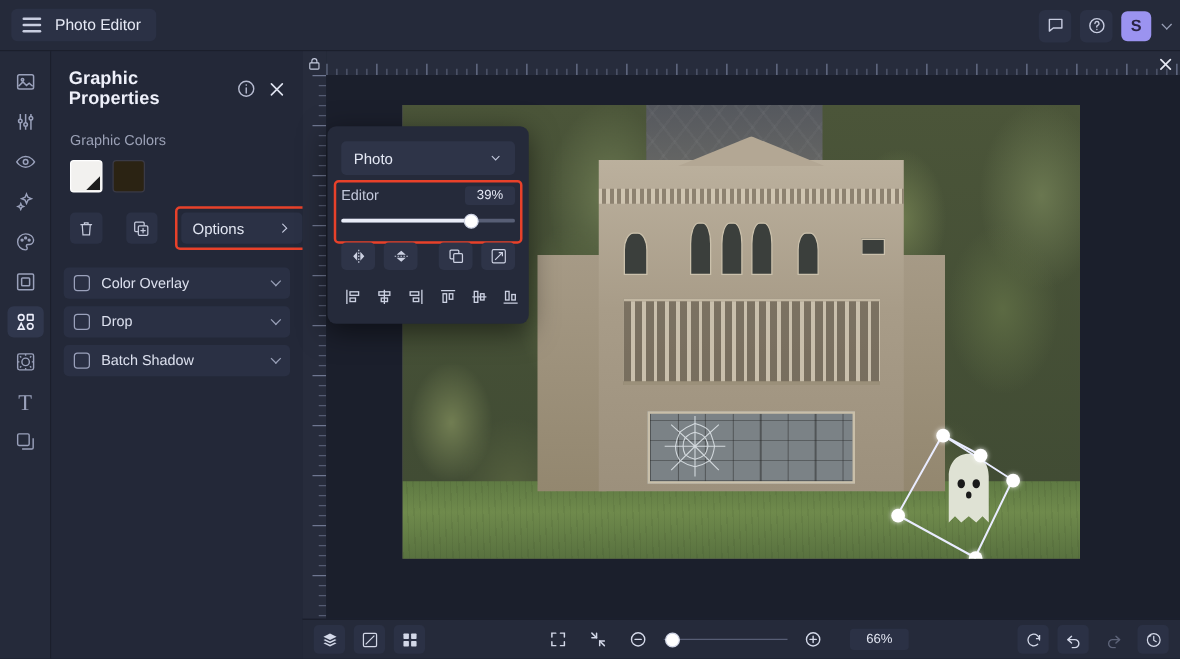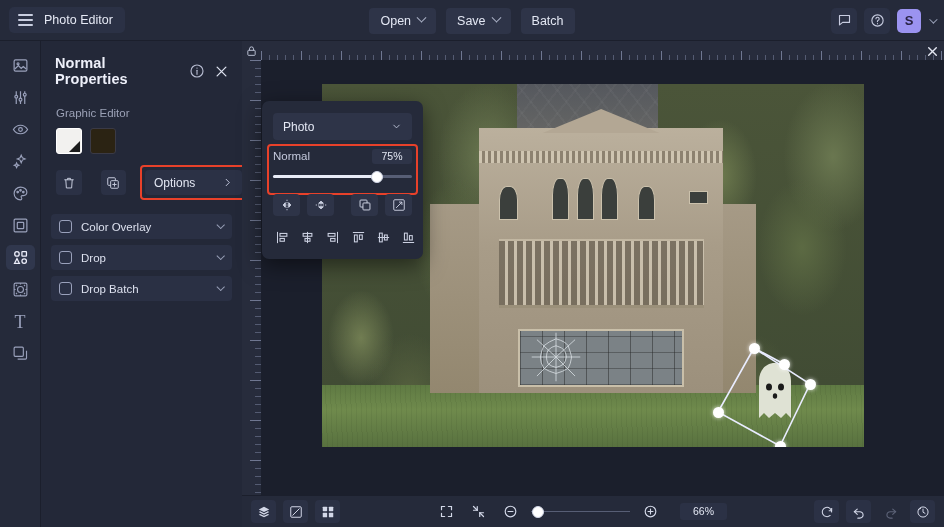--- a/index.html
+++ b/index.html
@@ -285,33 +285,20 @@
     <div class="brand">
       <span class="hamburger">
           <i></i>
           <i></i>
           <i></i>
         </span>
       <span class="brand-label">Photo Editor</span>
     </div>
   </div>
 
-  <div class="top-center">
-    <button class="tbtn">
-      <span>Open</span>
-      <span class="caret"></span>
-    </button>
-    <button class="tbtn">
-      <span>Save</span>
-      <span class="caret"></span>
-    </button>
-    <button class="tbtn">
-      <span>Batch</span>
-    </button>
-  </div>
 
   <div class="top-right">
     <div class="iconbtn">
       <svg width="15" height="15" viewBox="0 0 24 24" fill="none" stroke="#c7cce0" stroke-width="1.8">
         <path d="M4 4h16v11H9l-5 4z" stroke-linejoin="round"></path>
       </svg>
     </div>
     <div class="iconbtn">
       <svg width="15" height="15" viewBox="0 0 24 24" fill="none" stroke="#c7cce0" stroke-width="1.8">
         <circle cx="12" cy="12" r="9"></circle>
@@ -386,36 +373,36 @@
     <div class="rail-item">
       <svg width="17" height="17" viewBox="0 0 24 24" fill="none" stroke="currentColor" stroke-width="1.6">
         <rect x="3" y="3" width="13" height="13" rx="1.5"></rect>
         <path d="M8 20h11a1.5 1.5 0 001.5-1.5V8"></path>
       </svg>
     </div>
   </div>
 
   <div class="panel">
     <div class="panel-head">
-      <div class="panel-title">Normal Properties</div>
+      <div class="panel-title">Graphic Properties</div>
       <div class="hicon">
         <svg width="16" height="16" viewBox="0 0 24 24" fill="none" stroke="currentColor" stroke-width="1.7">
           <circle cx="12" cy="12" r="9"></circle>
             <path d="M12 11v6" stroke-linecap="round"></path>
           <circle cx="12" cy="7.6" r="1" fill="currentColor" stroke="none"></circle>
         </svg>
       </div>
       <div class="hicon">
         <svg width="15" height="15" viewBox="0 0 24 24" fill="none" stroke="#dfe3f0" stroke-width="2.1">
           <path d="M5 5l14 14M19 5L5 19" stroke-linecap="round"></path>
         </svg>
       </div>
     </div>
 
-    <div class="section-label">Graphic Editor</div>
+    <div class="section-label">Graphic Colors</div>
 
     <div class="swatches">
       <div class="swatch sel" style="background: rgb(242, 241, 239);"></div>
       <div class="swatch dark" style="background: rgb(43, 35, 19);"></div>
     </div>
 
     <div class="row-actions">
       <div class="sqbtn">
         <svg width="14" height="14" viewBox="0 0 24 24" fill="none" stroke="currentColor" stroke-width="1.7">
           <path d="M4 6.5h16M9.5 6.5V4h5v2.5M6.5 6.5l1 14h9l1-14"></path>
@@ -445,21 +432,21 @@
         <span class="opt-name">Color Overlay</span>
         <span class="chev"></span>
       </div>
       <div class="opt-row">
         <span class="cbx"></span>
         <span class="opt-name">Drop</span>
         <span class="chev"></span>
       </div>
       <div class="opt-row">
         <span class="cbx"></span>
-        <span class="opt-name">Drop Batch</span>
+        <span class="opt-name">Batch Shadow</span>
         <span class="chev"></span>
       </div>
     </div>
   </div>
 
   <div class="ruler-corner">
     <svg width="11" height="12" viewBox="0 0 24 24" fill="none" stroke="#c3c9dc" stroke-width="2">
       <rect x="4" y="10.5" width="16" height="11" rx="1.6"></rect>
       <path d="M7.6 10.5V7.4a4.4 4.4 0 018.8 0v3.1"></path>
     </svg>
@@ -677,22 +664,22 @@
 
   <div class="popup">
     <div class="blend-select">
       <span>Photo</span>
       <svg width="11" height="11" viewBox="0 0 24 24" fill="none" stroke="#c1c7db" stroke-width="2">
         <path d="M6 9l6 6 6-6" stroke-linecap="round"></path>
       </svg>
     </div>
 
     <div class="op-block">
-      <span class="op-val">75%</span>
-      <span class="op-label">Normal</span>
+      <span class="op-val">39%</span>
+      <span class="op-label">Editor</span>
       <div class="slider">
         <div class="slider-fill" style="width: 75%;"></div>
         <div class="slider-knob" style="left: 75%;"></div>
       </div>
     </div>
     <div class="hl" style="left: 5px; top: 43px; width: 151px; height: 51px; border-color: rgb(232, 65, 42);"></div>
 
     <div class="pop-row1">
       <div class="pop-btn">
         <svg width="14" height="14" viewBox="0 0 24 24" fill="none" stroke="currentColor" stroke-width="1.7">

